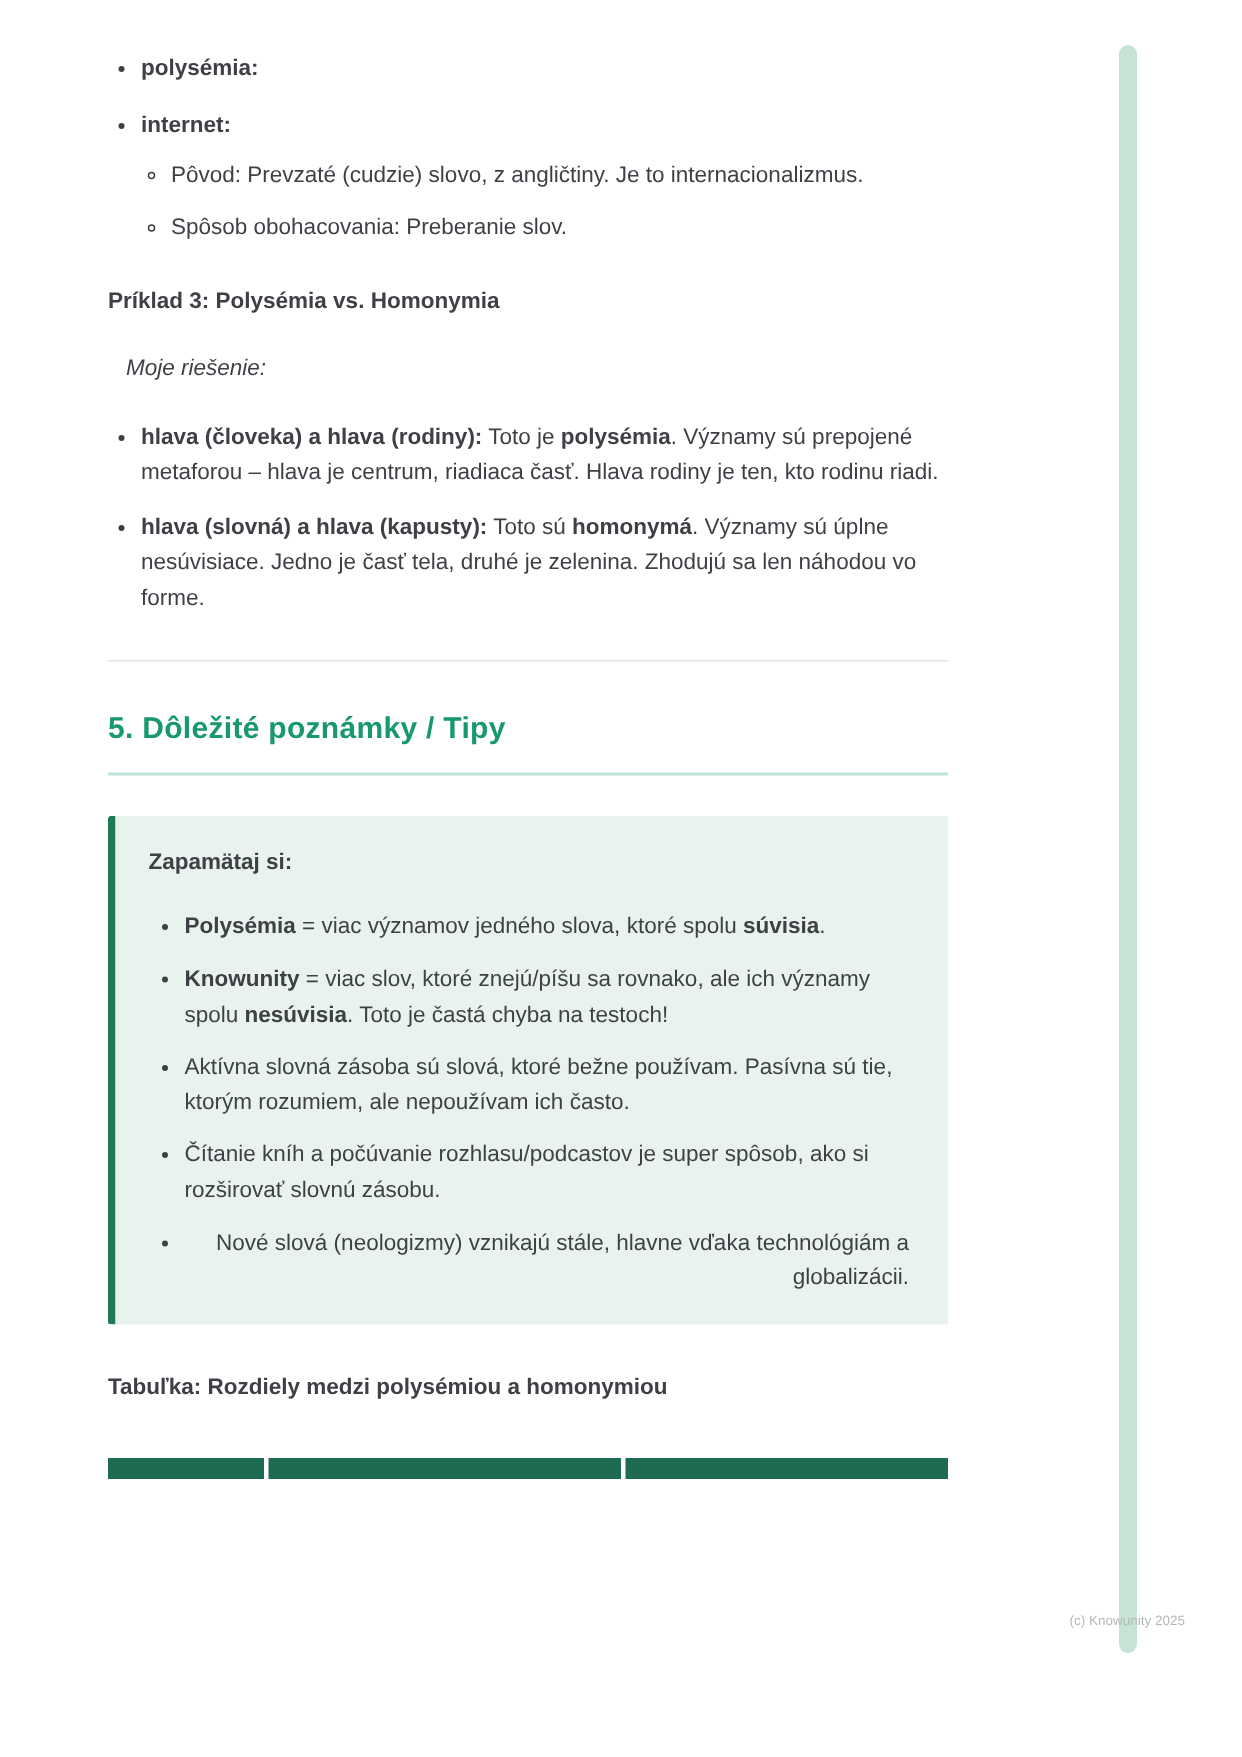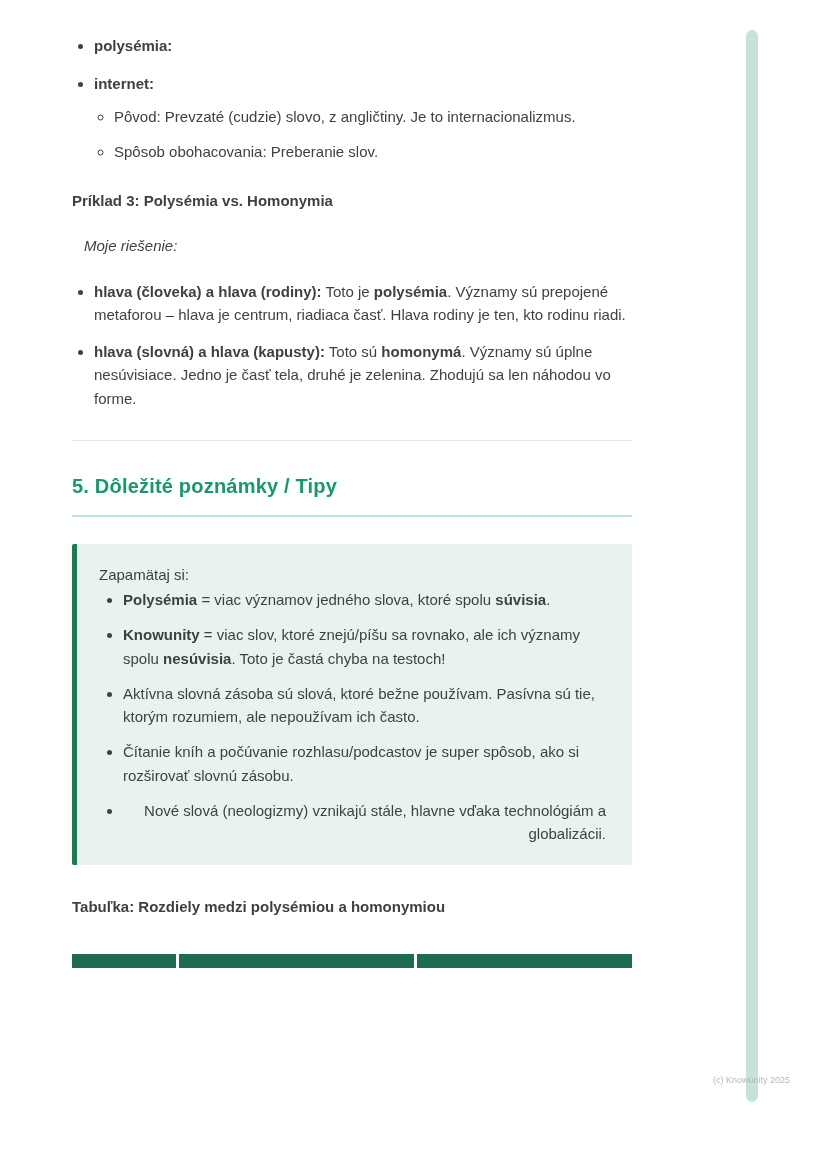--- a/index.html
+++ b/index.html
@@ -60,21 +60,21 @@
     border-bottom:2px solid var(--heading-underline);
     letter-spacing:.2px;
   }
   .callout{
     margin-top:27px;
     background:var(--callout-bg);
     border-left:5px solid var(--callout-border);
     border-radius:2px;
     padding:19px 26px 20px 22px;
   }
-  .callout-title{font-weight:400;margin-bottom:2px;}
+  .callout-title{font-weight:700;margin-bottom:20px;}
   ul.callout-list{padding-left:24px;}
   ul.callout-list li{margin-bottom:12px;}
   ul.callout-list li:last-child{margin-bottom:0;text-align:right;}
   .table-heading{font-weight:700;margin-top:30px;}
   .table-header-row{
     display:flex;
     gap:3px;
     margin-top:35px;
     height:14px;
     overflow:hidden;

